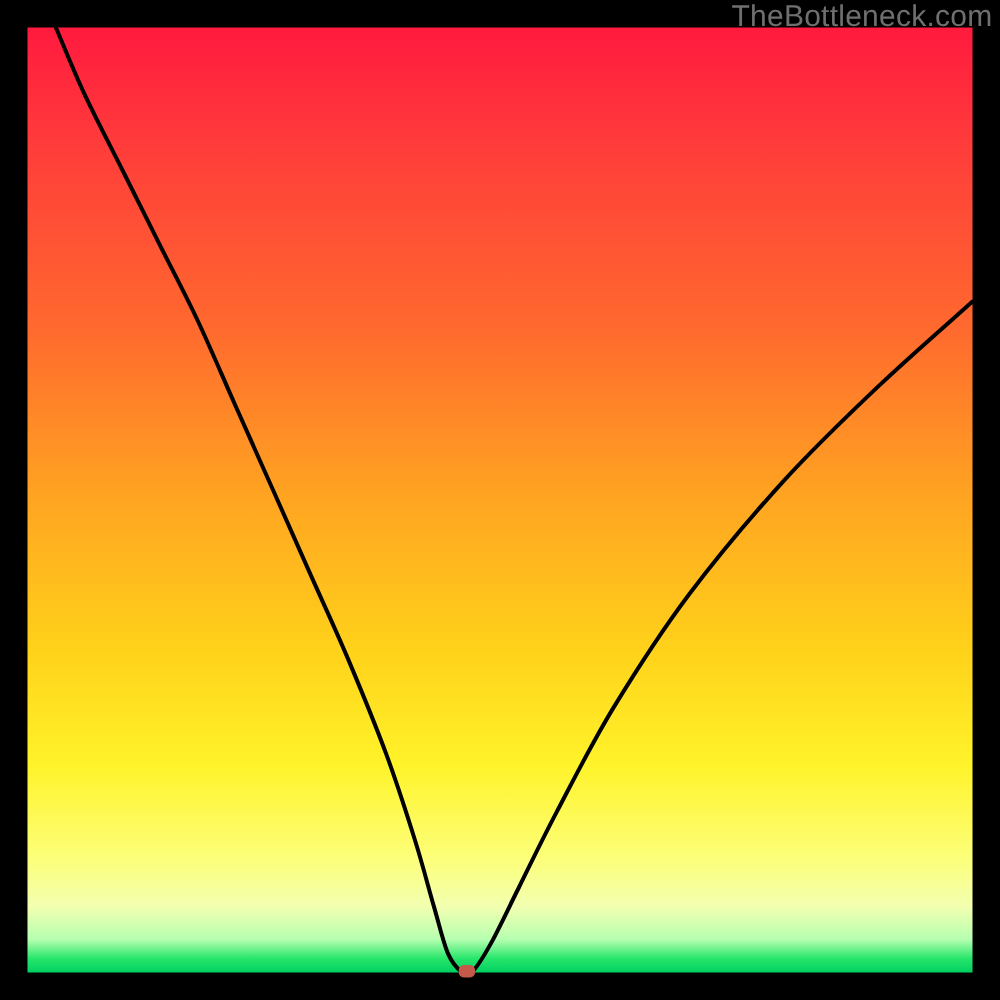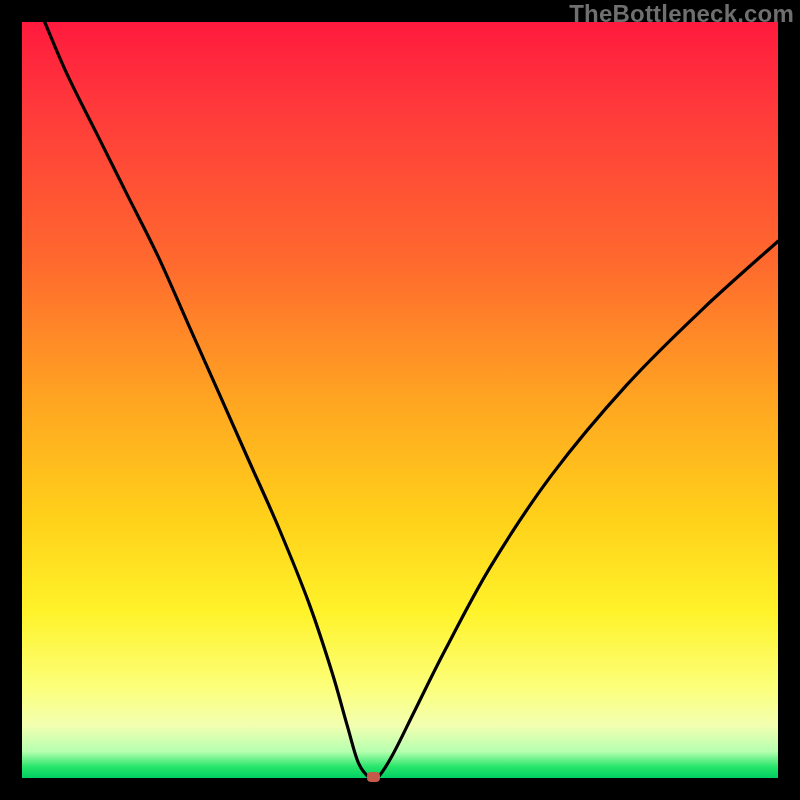--- a/index.html
+++ b/index.html
@@ -41,21 +41,21 @@
       #00d062 100%
     );
   }
   .watermark {
     position: absolute;
     top: 0px;
     right: 6px;
     color: #6f6f6f;
     font-size: 24px;
     letter-spacing: 0.2px;
-    font-weight: 700;
+    font-weight: 400;
     user-select: none;
   }
   svg.curve {
     position: absolute;
     left: 0;
     top: 0;
     width: 756px;
     height: 756px;
     overflow: visible;
   }

